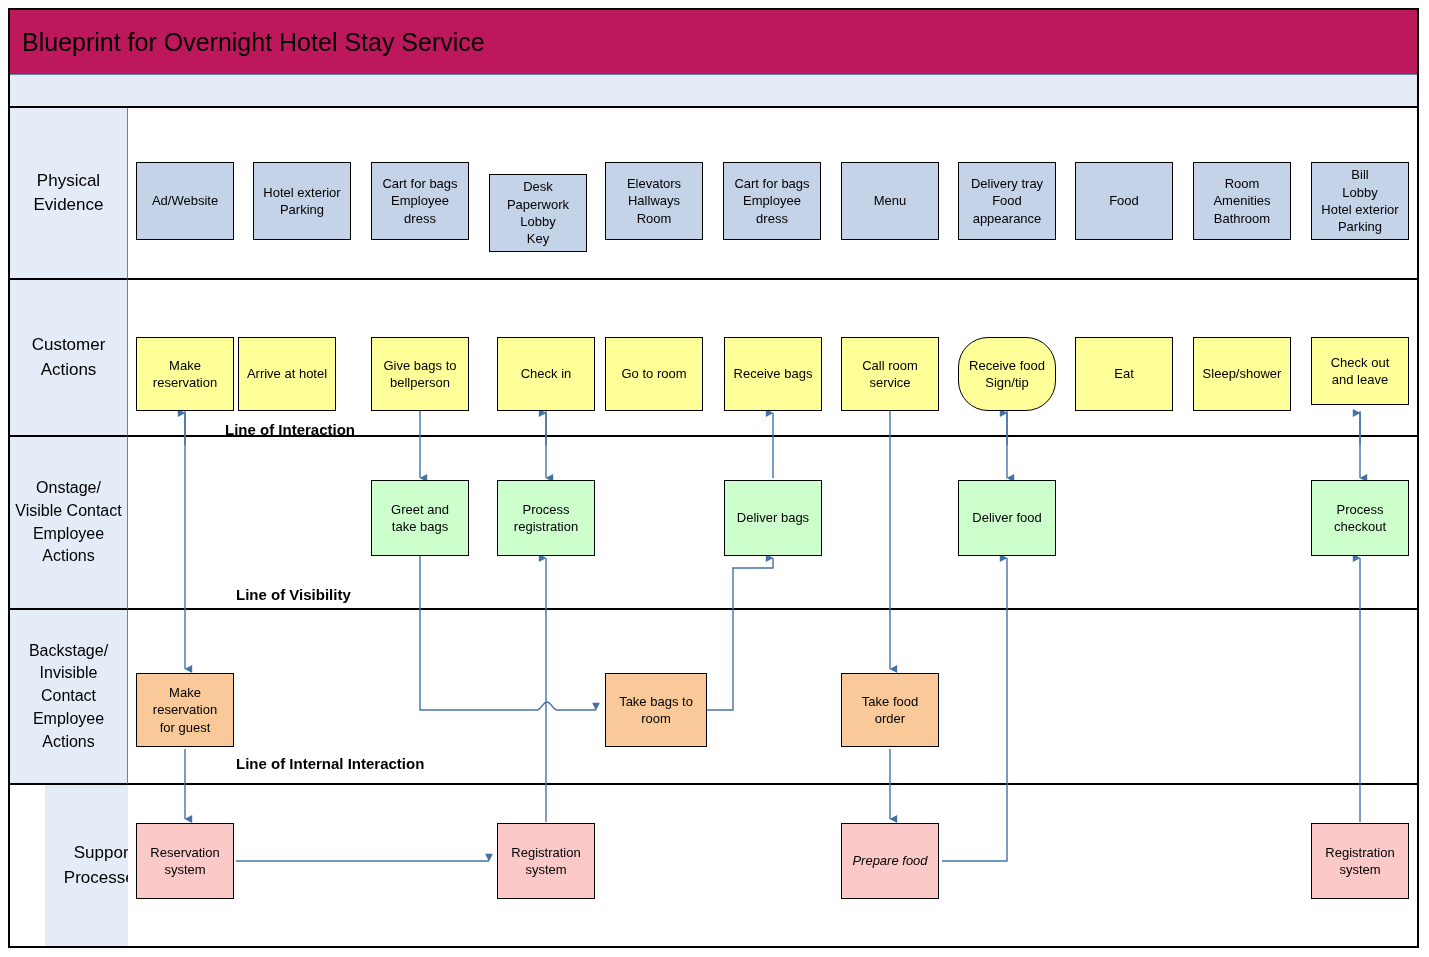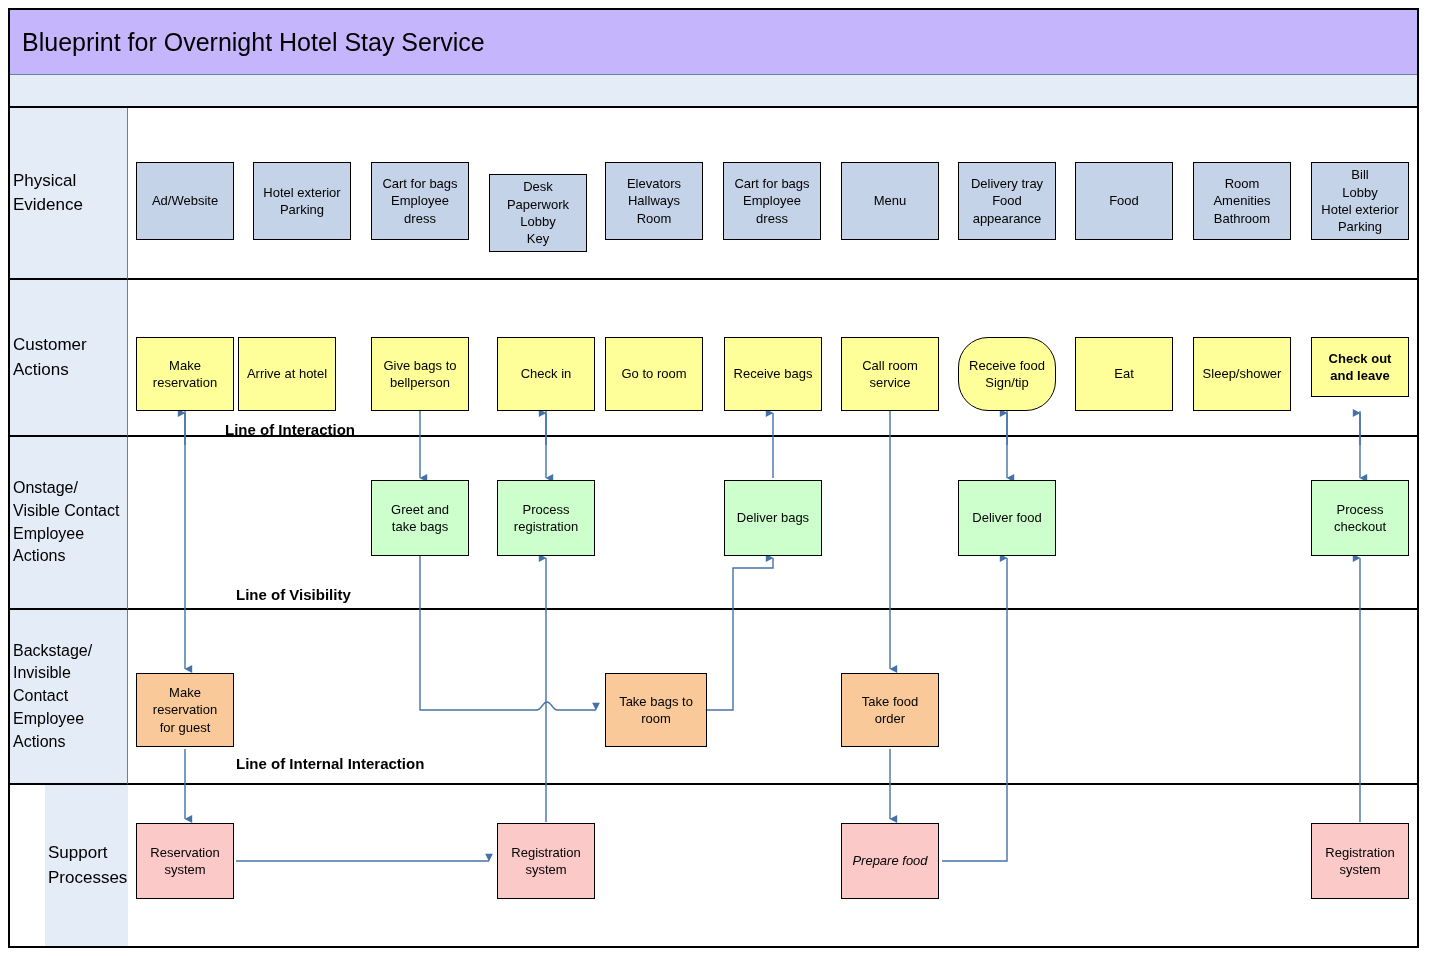--- a/index.html
+++ b/index.html
@@ -26,21 +26,21 @@
     box-sizing: border-box;
     background: #ffffff;
   }
   
   .title-band {
     position: absolute;
     left: 10px;
     top: 10px;
     width: 1407px;
     height: 65px;
-    background: #c4b5fd;
+    background: #be185d;
     border-bottom: 1px solid #6b7f9e;
     box-sizing: border-box;
     display: flex;
     align-items: center;
   }
   .title-text {
     font-size: 25px;
     color: #000000;
     padding-left: 12px;
     letter-spacing: 0px;
@@ -61,21 +61,21 @@
     position: absolute;
     left: 10px;
     width: 118px;
     background: #e4ecf7;
     border-right: 1px solid #6b7f9e;
     border-bottom: 2px solid #000000;
     box-sizing: border-box;
     display: flex;
     align-items: center;
     justify-content: center;
-    text-align: left;
+    text-align: center;
     font-size: 17px;
     color: #000000;
     line-height: 1.42;
     padding: 0 3px;
   }
   .lane-label.small { font-size: 16px; }
   
   .lane-body {
     position: absolute;
     left: 128px;
@@ -248,21 +248,21 @@
 bellperson</div>
   <div class="node customer" style="left:497px;top:337px;width:98px;height:74px;">Check in</div>
   <div class="node customer" style="left:605px;top:337px;width:98px;height:74px;">Go to room</div>
   <div class="node customer" style="left:724px;top:337px;width:98px;height:74px;">Receive bags</div>
   <div class="node customer" style="left:841px;top:337px;width:98px;height:74px;">Call room
 service</div>
   <div class="node customer" style="left:958px;top:337px;width:98px;height:74px;border-radius:30px;">Receive food
 Sign/tip</div>
   <div class="node customer" style="left:1075px;top:337px;width:98px;height:74px;">Eat</div>
   <div class="node customer" style="left:1193px;top:337px;width:98px;height:74px;">Sleep/shower</div>
-  <div class="node customer" style="left:1311px;top:337px;width:98px;height:60px;font-weight:bold;">Check out
+  <div class="node customer" style="left:1311px;top:337px;width:98px;height:68px;">Check out
 and leave</div>
 
   <div class="node onstage" style="left:371px;top:480px;width:98px;height:76px;">Greet and
 take bags</div>
   <div class="node onstage" style="left:497px;top:480px;width:98px;height:76px;">Process
 registration</div>
   <div class="node onstage" style="left:724px;top:480px;width:98px;height:76px;">Deliver bags</div>
   <div class="node onstage" style="left:958px;top:480px;width:98px;height:76px;text-align:center;">Deliver food</div>
   <div class="node onstage" style="left:1311px;top:480px;width:98px;height:76px;">Process
 checkout</div>

